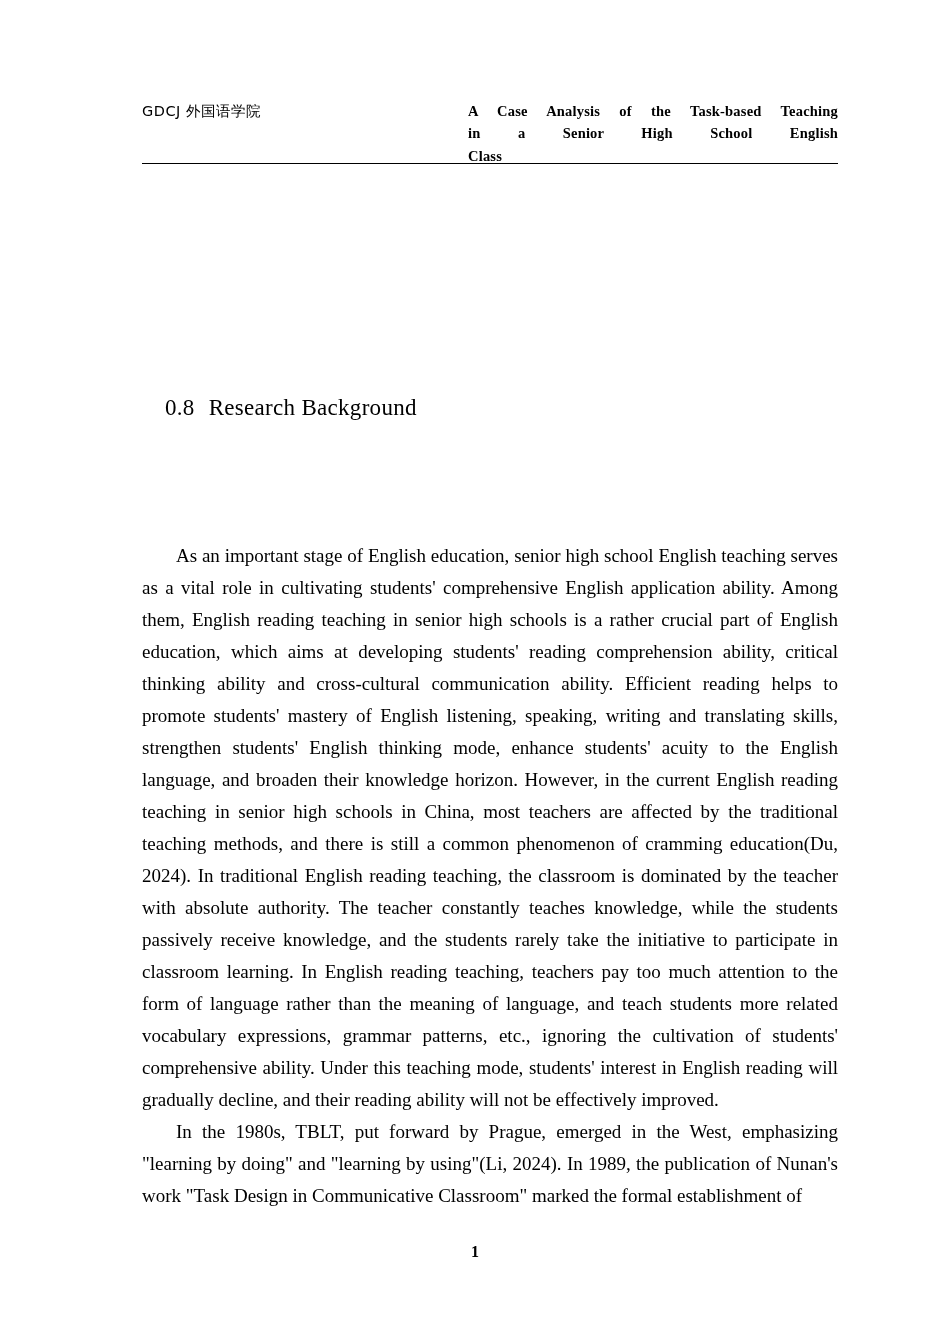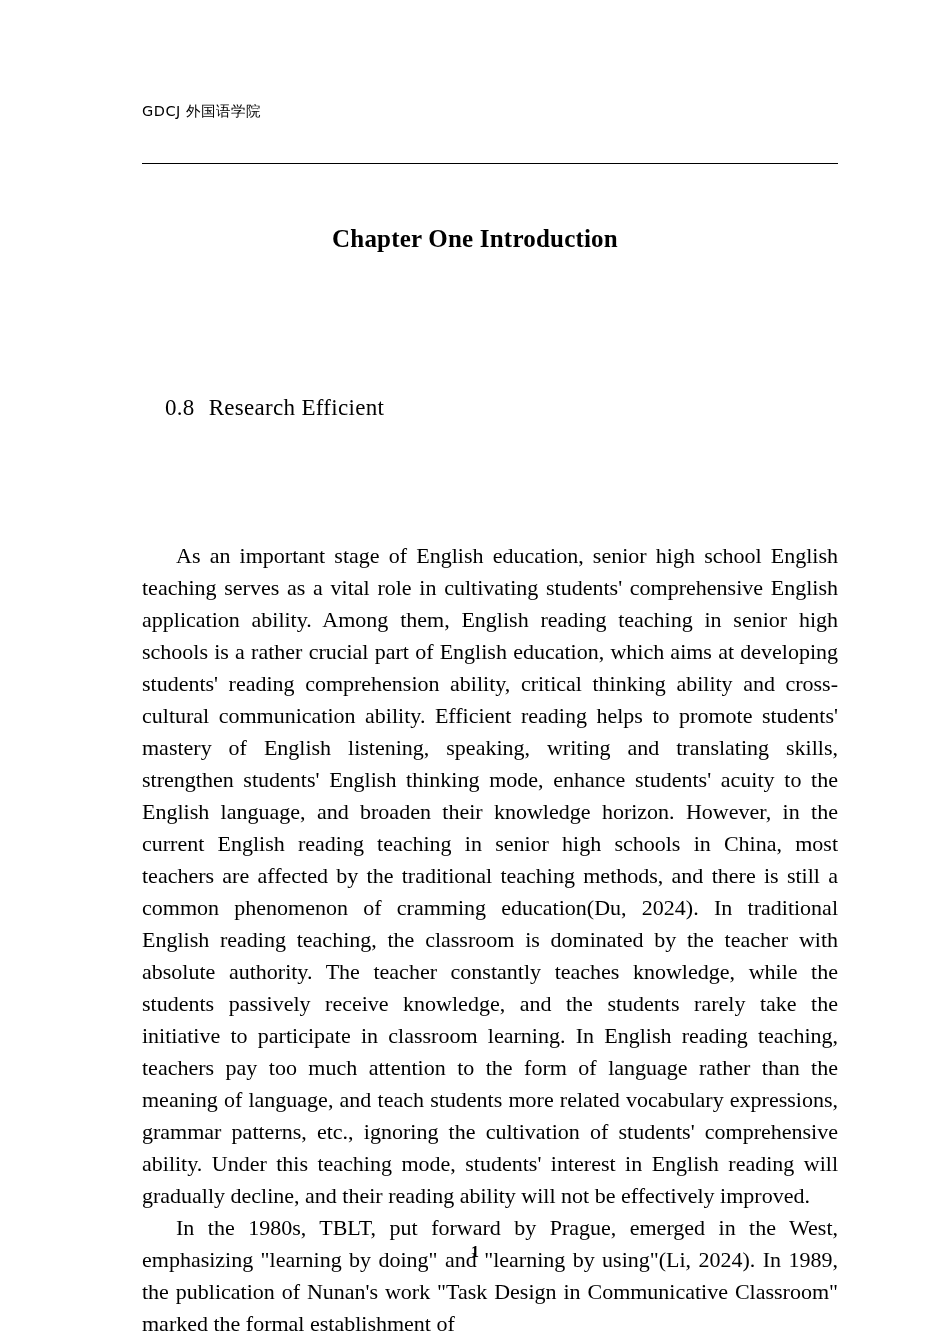--- a/index.html
+++ b/index.html
@@ -92,21 +92,21 @@
   .section-heading .sec-num {
     margin-right: 14px;
   }
 
   
   .body-text {
     position: absolute;
     left: 142px;
     top: 500px;
     width: 696px;
-    font-size: 22px;
+    font-size: 19px;
     line-height: 32px;
     text-align: justify;
     text-align-last: left;
   }
   .body-text p {
     margin: 0;
     text-indent: 34px;
     text-align: justify;
   }
   .body-text p.p-last {
@@ -125,28 +125,32 @@
   }
 </style>
 </head>
 <body>
 
 <div class="page">
 
   <div class="header">
     <div class="header-row">
       <div class="header-left">GDCJ 外国语学院</div>
+      <div class="header-right">
+        <div>A  Case  Analysis  of  the  Task-based  Teaching</div>
+        <div>in  a  Senior  High  School  English</div>
+        <div class="line-last">Class</div>
+      </div>
     </div>
   </div>
   <div class="header-rule"></div>
 
-  <div class="chapter-title">Chapter One Introduction</div>
 
   <div class="section-heading">
-    <span class="sec-num">0.8</span><span>Research Efficient</span>
+    <span class="sec-num">0.8</span><span>Research Background</span>
   </div>
 
   <div class="body-text">
     <p>As an important stage of English education, senior high school English teaching serves as a vital role in cultivating students' comprehensive English application ability. Among them, English reading teaching in senior high schools is a rather crucial part of English education, which aims at developing students' reading comprehension ability, critical thinking ability and cross-cultural communication ability. Efficient reading helps to promote students' mastery of English listening, speaking, writing and translating skills, strengthen students' English thinking mode, enhance students' acuity to the English language, and broaden their knowledge horizon. However, in the current English reading teaching in senior high schools in China, most teachers are affected by the traditional teaching methods, and there is still a  common  phenomenon  of  cramming  education(Du, 2024). In traditional English reading teaching, the classroom is dominated by the teacher with absolute authority. The teacher constantly teaches knowledge, while the students passively receive knowledge, and the students rarely take the initiative to participate in classroom learning. In English reading teaching, teachers pay too much attention to the form of language rather than the meaning of language, and teach students more related vocabulary expressions, grammar patterns, etc., ignoring the cultivation of students' comprehensive ability. Under this teaching mode, students' interest in English reading will gradually decline, and their reading ability will not be effectively improved.</p>
     <p class="p-last">In the 1980s, TBLT,  put  forward  by  Prague,  emerged  in the West, emphasizing "learning by doing" and "learning by using"(Li, 2024).  In  1989,  the  publication  of  Nunan's work "Task Design in Communicative Classroom" marked the formal establishment of</p>
   </div>
 
   <div class="page-number">1</div>
 
 </div>

